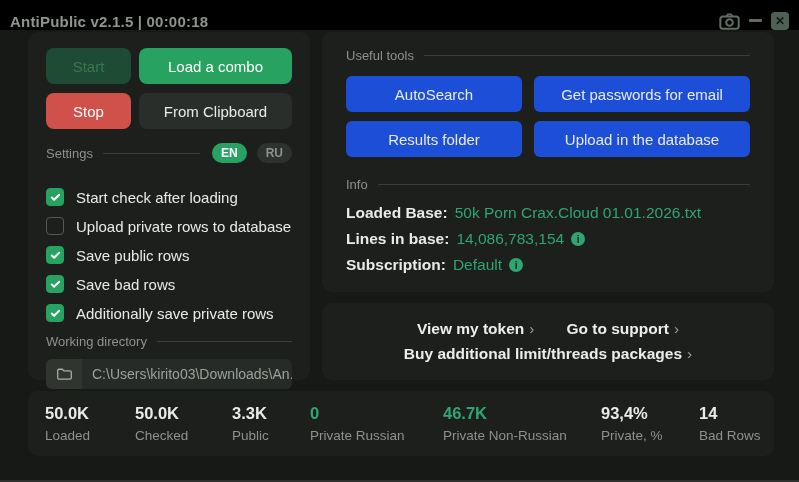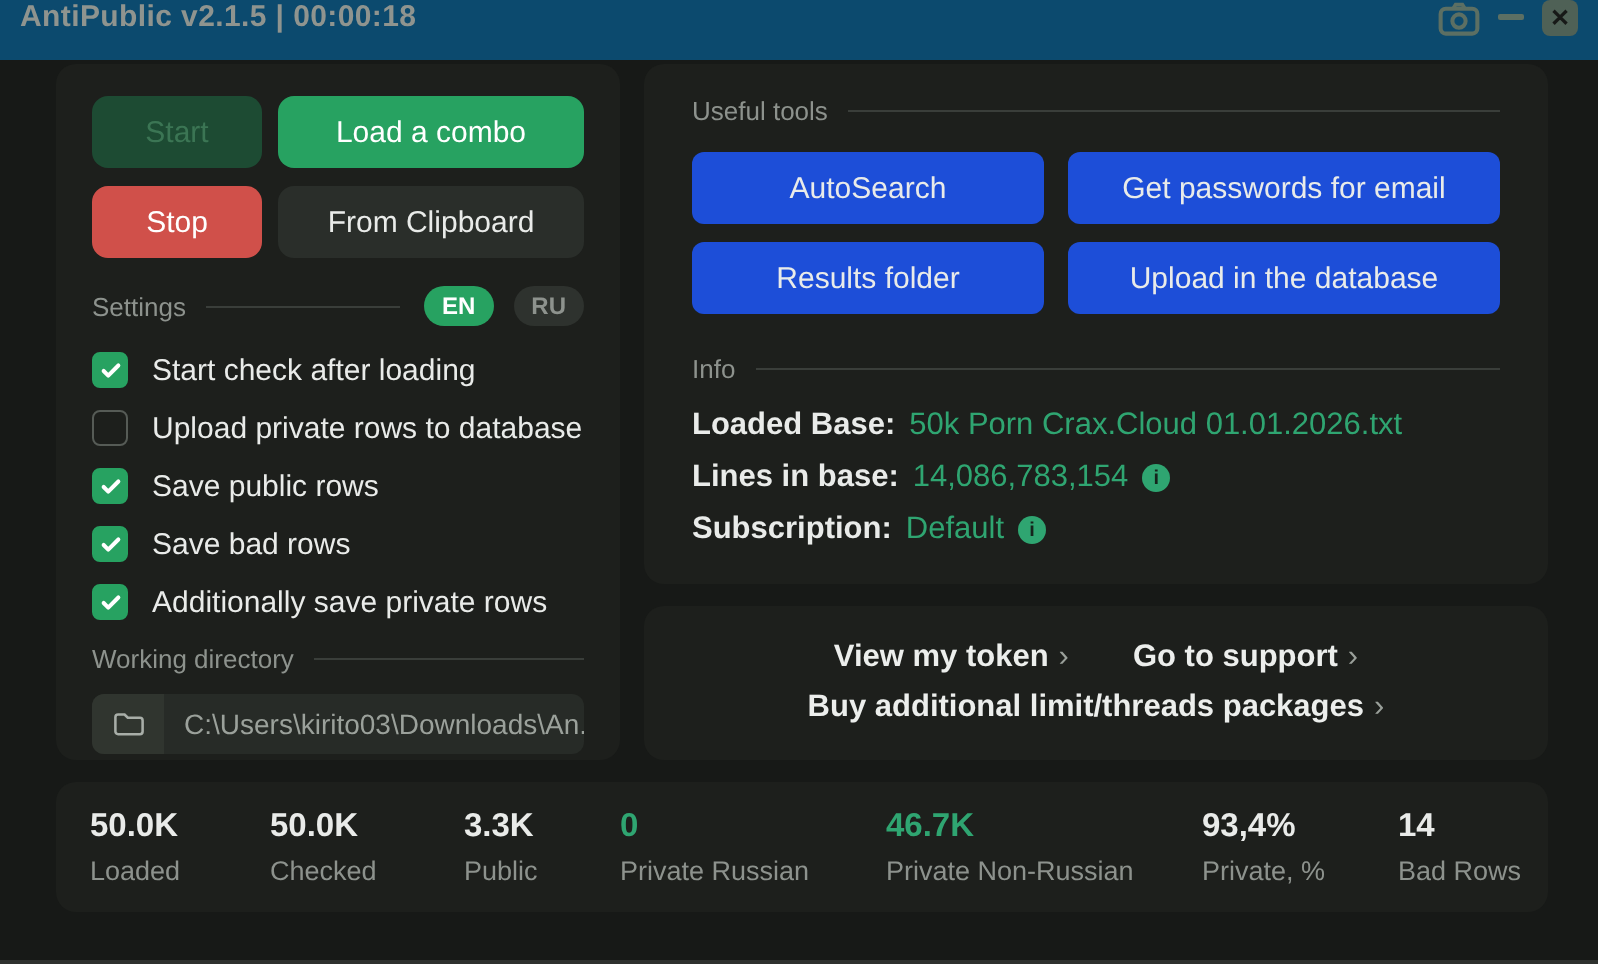--- a/index.html
+++ b/index.html
@@ -8,21 +8,21 @@
 
   .window {
     position:relative; width:799px; height:482px;
     background:#171917; overflow:hidden;
     border-bottom:2px solid #2e312e;
   }
 
   
   .titlebar {
     position:absolute; top:0; left:0; right:0; height:30px;
-    background:#0c4a6e; display:flex; align-items:flex-start;
+    background:#000000; display:flex; align-items:flex-end;
     padding:0 10px;
   }
   .titlebar-title { color:#8f948f; font-size:15px; font-weight:700; letter-spacing:.2px; }
   .titlebar-controls { margin-left:auto; display:flex; align-items:center; gap:9px; }
   .tb-icon { color:#5c6f63; display:flex; align-items:flex-end; }
   .minimize-bar { width:13px; height:3px; background:#5c6f63; border-radius:1px; margin-bottom:2px; }
   .close-box {
     width:18px; height:18px; background:#4f6156; border-radius:4px;
     display:flex; align-items:center; justify-content:center;
     color:#171917; font-size:12px; font-weight:700; line-height:1;
@@ -45,21 +45,21 @@
   }
   .btn-start { background:#1d4b33; color:#3b7554; }
   .btn-green { background:#27a261; color:#ffffff; }
   .btn-stop  { background:#d0504a; color:#ffffff; }
   .btn-dark  { background:#2a2e2a; color:#e9ebe9; }
 
   
   .sec-header { display:flex; align-items:center; gap:10px; }
   .sec-label { color:#8d928d; font-size:13px; white-space:nowrap; }
   .sec-line { flex:1; height:1px; background:#3a3e3a; }
-  .settings-header { margin:14px 0 13px; }
+  .settings-header { margin:14px 0 25px; }
   .lang-pill {
     font-size:12px; font-weight:700; padding:3px 9px; border-radius:10px;
     background:#2e322e; color:#8d928d; cursor:pointer;
   }
   .lang-pill.checked { background:#27a261; color:#fff; }
   .settings-header .sec-line { margin-right:2px; }
 
   
   .cb-row { display:flex; align-items:center; gap:12px; margin-bottom:11px; height:18px; cursor:pointer; }
   .cbx {

